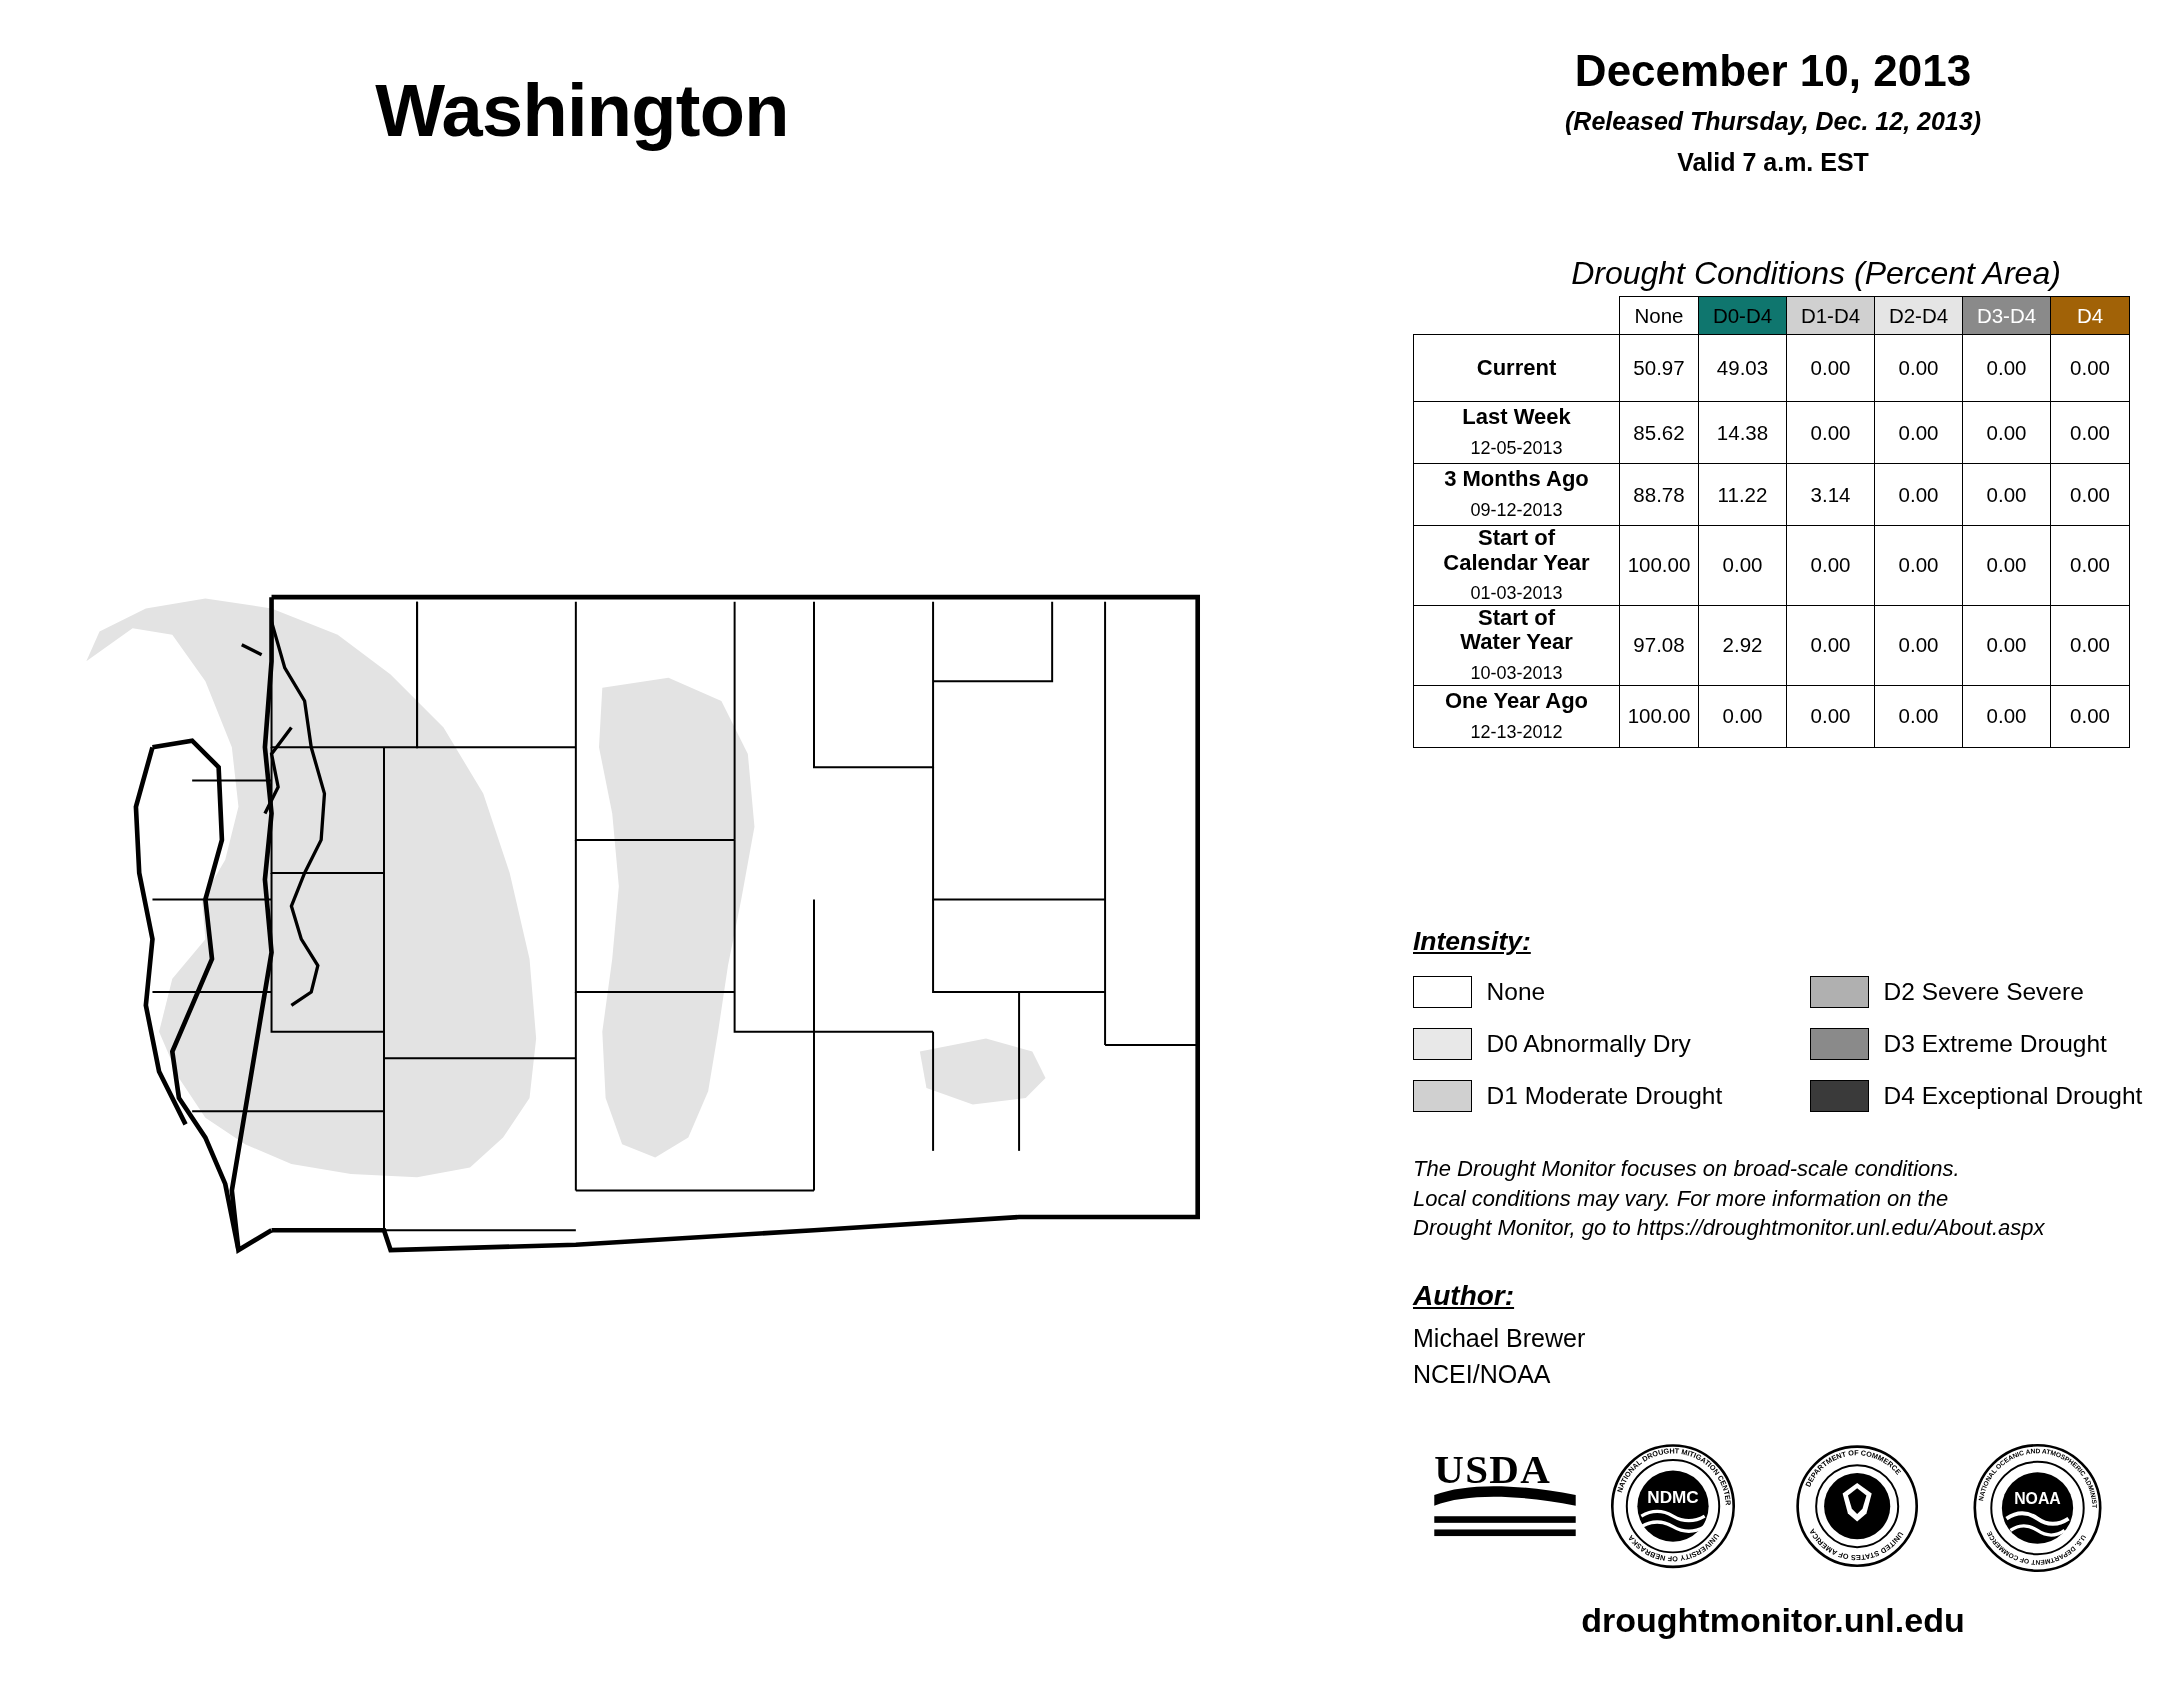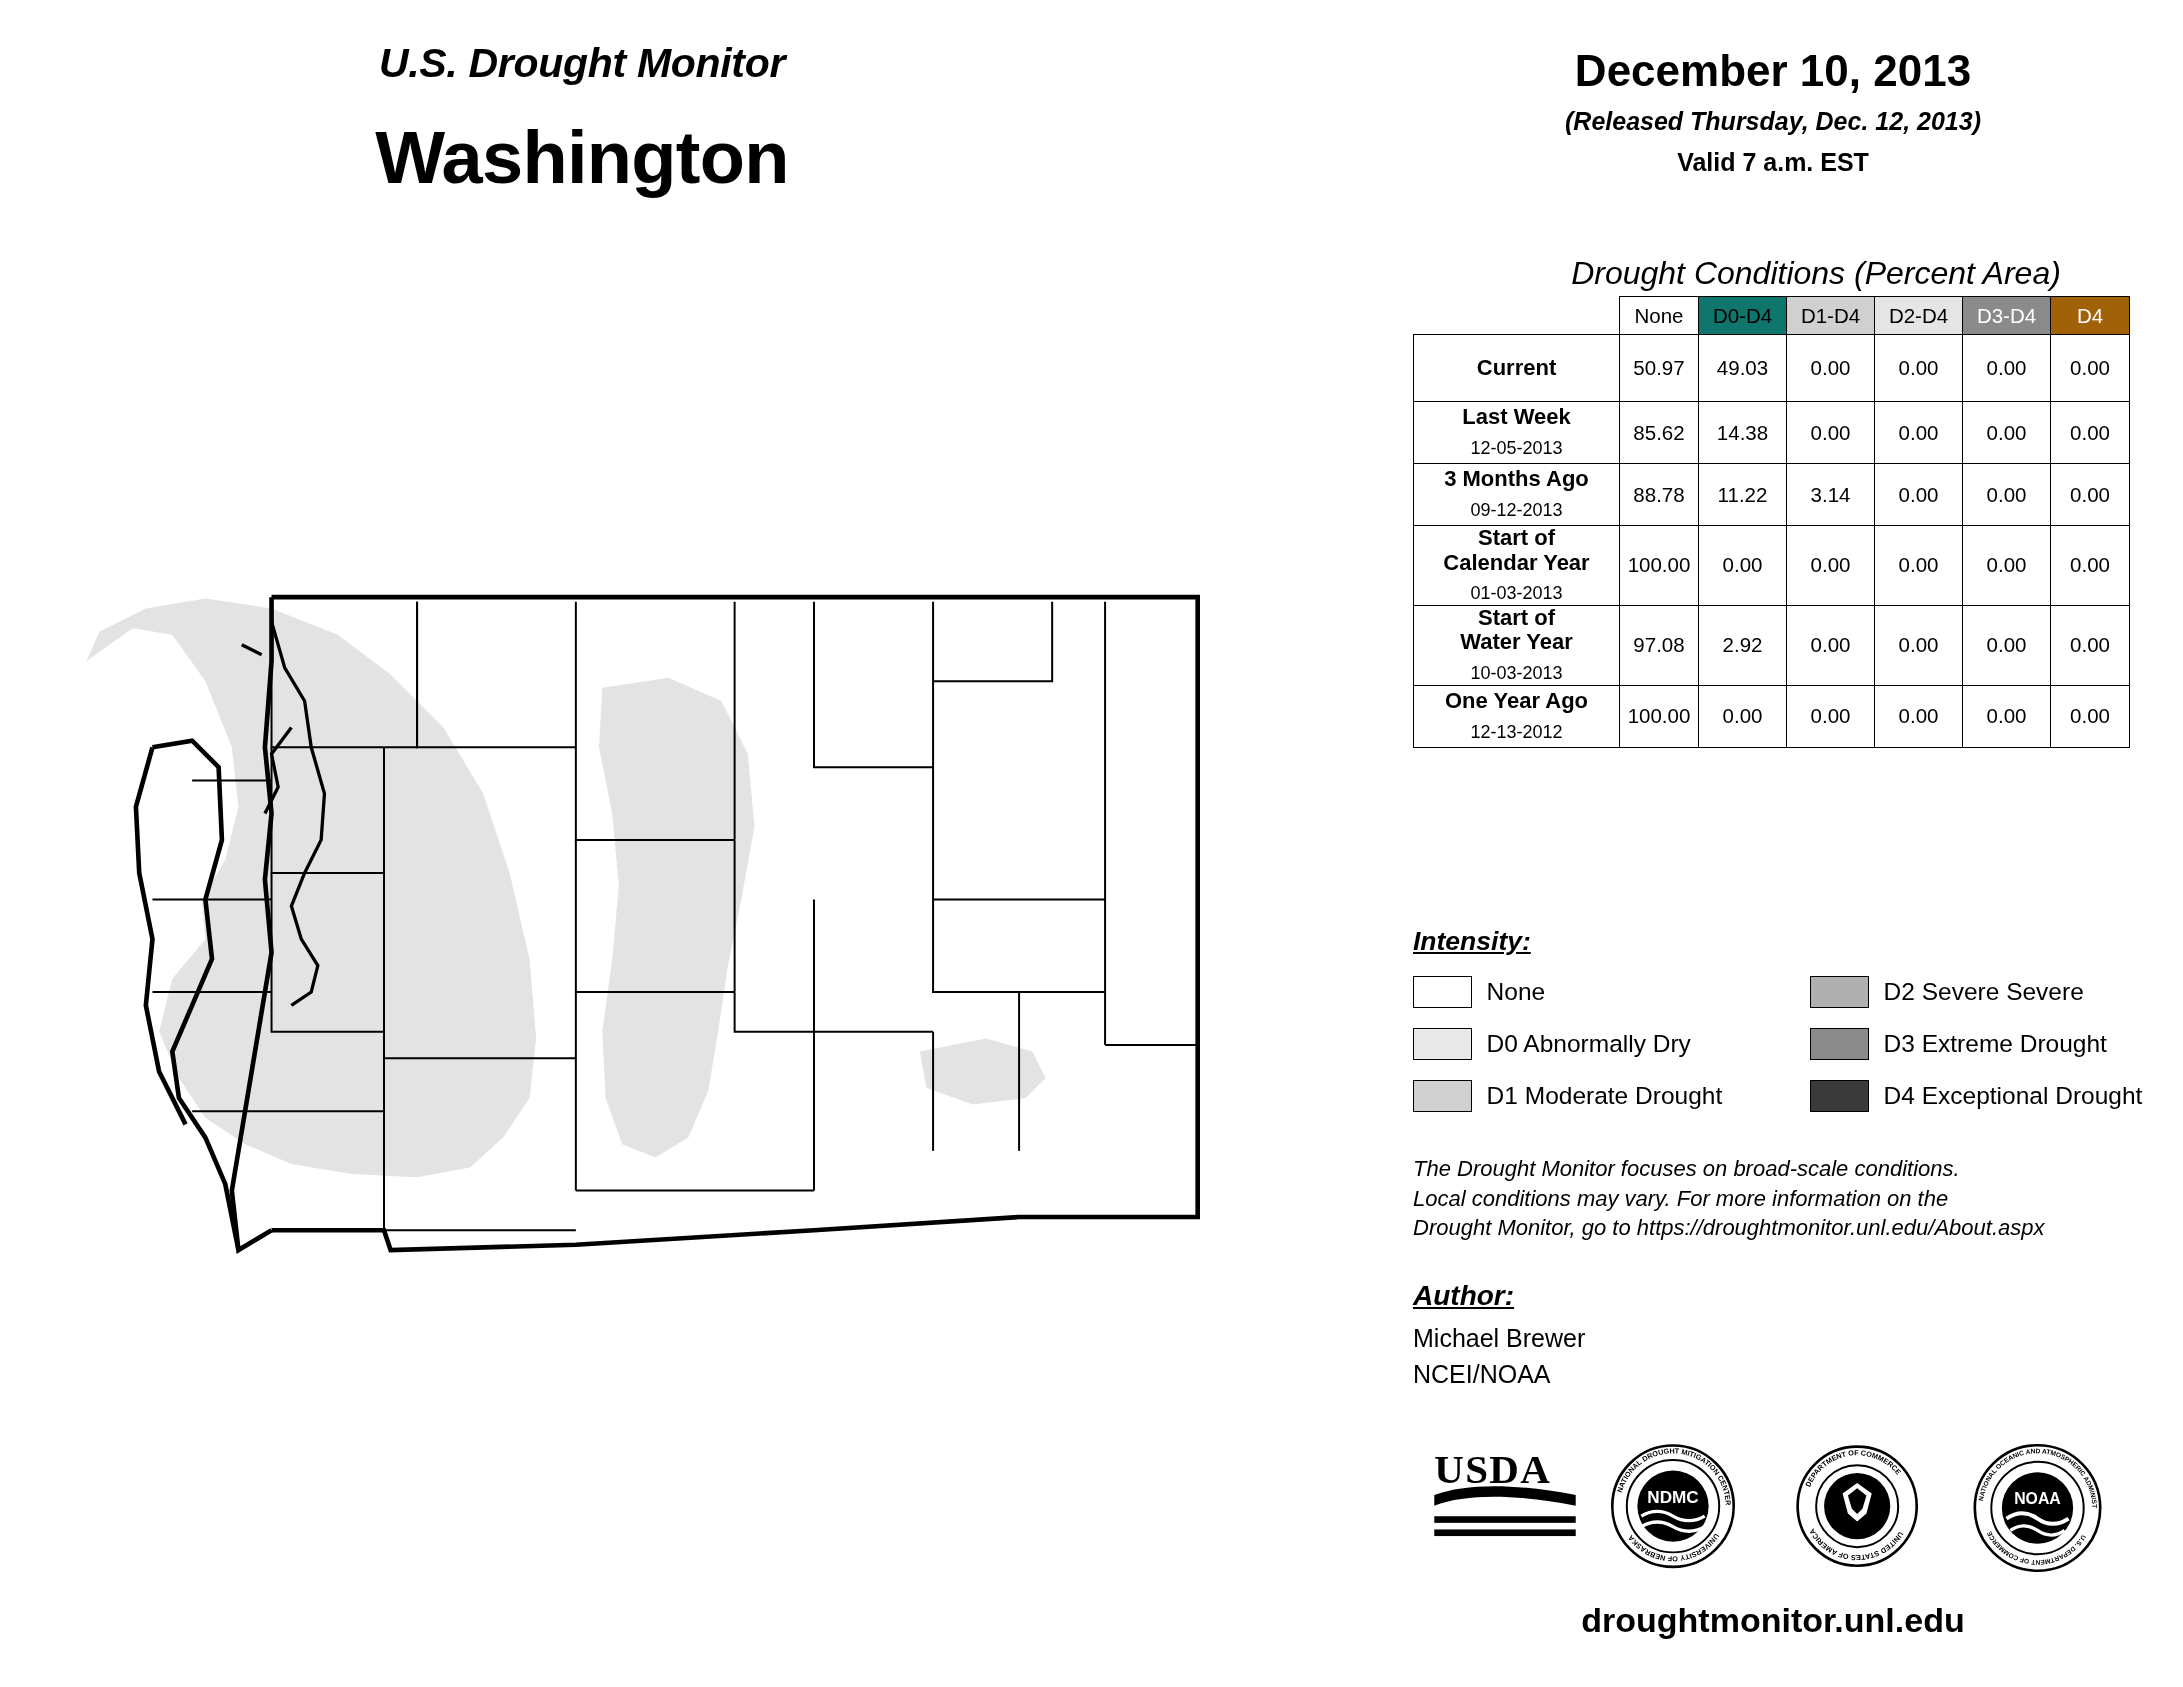--- a/index.html
+++ b/index.html
@@ -229,21 +229,20 @@
     font-size: 34px;
     font-weight: bold;
   }
 </style>
 </head>
 <body>
 
 <div id="left-panel">
 
   <div id="title-block">
-    <div id="usdm-title">U.S. Drought Monitor</div>
     <div id="state-title">Washington</div>
   </div>
 
   <div id="map-wrap">
     <svg id="map-svg" width="1224" height="860" viewBox="0 0 1850 1300" xmlns="http://www.w3.org/2000/svg">
       <g>
 
         <path fill="#e3e3e3" stroke="none" d="M 20 200 L 90 150 L 150 160 L 200 230 L 240 330 L 250 420 L 230 500
              L 195 560 L 200 620 L 150 680 L 130 760 L 160 830 L 200 890 L 260 930
              L 330 960 L 420 975 L 520 980 L 600 965 L 650 920 L 690 860 L 700 770

